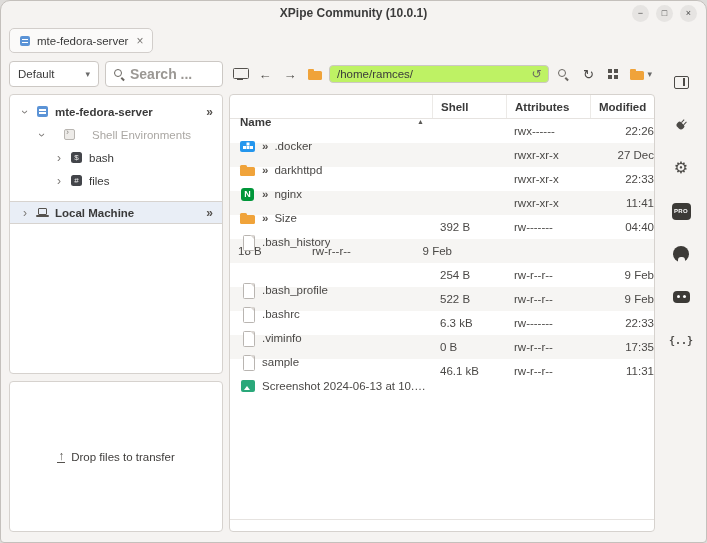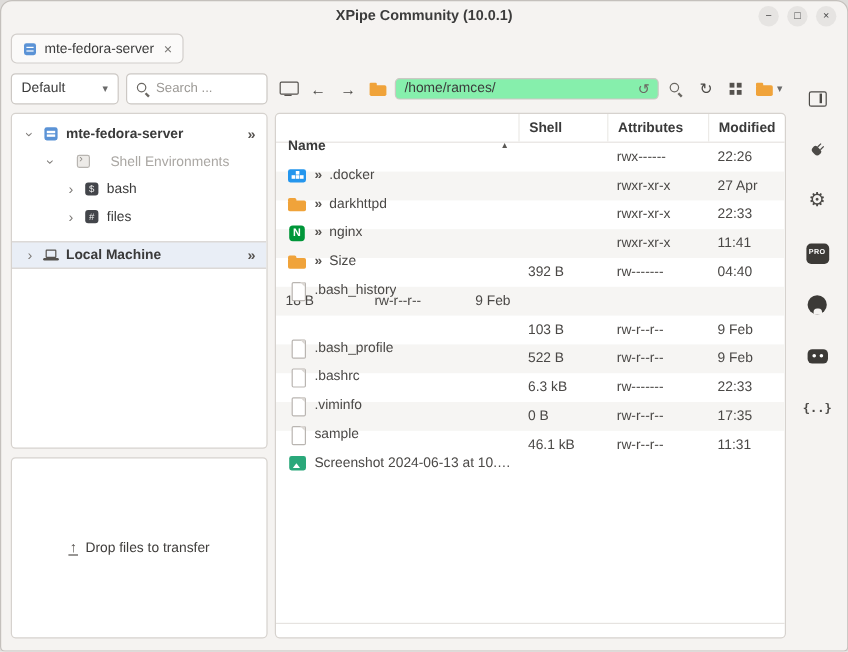--- a/index.html
+++ b/index.html
@@ -28,21 +28,21 @@
   .right-rail{width:40px;display:flex;flex-direction:column;align-items:center;gap:17px;padding-top:8px;flex:0 0 auto;}
 
   .panel{background:#fff;border:1px solid #d6d2ce;border-radius:4px;}
 
   
   .left-controls{display:flex;gap:6px;height:26px;flex:0 0 auto;}
   .combo{flex:0 0 90px;background:#fff;border:1px solid #ccc8c4;border-radius:4px;display:flex;align-items:center;padding:0 8px;font-size:11.5px;cursor:pointer;}
   .caret{font-size:9px;color:#6a6a6a;}
   .combo .caret{margin-left:auto;}
   .searchbox{flex:1;background:#fff;border:1px solid #ccc8c4;border-radius:4px;display:flex;align-items:center;padding:0 7px;gap:5px;}
-  .searchbox input{border:none;outline:none;width:100%;font-size:11px;background:transparent;color:#3a3a3a;font-family:inherit;}
+  .searchbox input{border:none;outline:none;width:100%;font-size:14px;background:transparent;color:#3a3a3a;font-family:inherit;font-weight:bold;}
   .searchbox input::placeholder{color:#9b9894;}
 
   
   .magnifier{position:relative;width:12px;height:12px;display:inline-block;flex:0 0 auto;}
   .magnifier::before{content:"";position:absolute;left:1px;top:1px;width:6px;height:6px;border:1.5px solid #6a6762;border-radius:50%;}
   .magnifier::after{content:"";position:absolute;left:8.5px;top:8.5px;width:4px;height:1.5px;background:#6a6762;transform:rotate(45deg);transform-origin:0 0;}
 
   
   .tree-panel{height:280px;overflow:hidden;padding-top:5px;flex:0 0 auto;}
   .tree-item{display:flex;align-items:center;height:23px;padding:0 9px 0 10px;gap:6px;font-size:11.5px;cursor:pointer;}
@@ -73,33 +73,33 @@
 
   
   .toolbar{display:flex;align-items:center;gap:3px;height:26px;flex:0 0 auto;}
   .tb-btn{height:24px;min-width:22px;border:none;background:transparent;border-radius:4px;display:flex;align-items:center;justify-content:center;color:#4c4a47;font-size:13px;cursor:pointer;padding:0 3px;font-family:inherit;gap:2px;}
   .terminal-icon{position:relative;width:14px;height:12px;display:inline-block;}
   .terminal-icon::before{content:"";position:absolute;left:0;top:0;width:14px;height:9px;border:1.5px solid #55524e;border-radius:1.5px;}
   .terminal-icon::after{content:"";position:absolute;left:4px;bottom:0;width:6px;height:1.5px;background:#55524e;}
   .mini-folder{position:relative;width:15px;height:13px;display:inline-block;}
   .mini-folder::before{content:"";position:absolute;left:0;top:3.5px;width:14px;height:8.5px;background:#f0a33a;border-radius:1.5px;}
   .mini-folder::after{content:"";position:absolute;left:0;top:1.5px;width:6px;height:3px;background:#f0a33a;border-radius:1px 1px 0 0;}
-  .path-field{flex:1;height:18px;background:#86efac;border:1px solid #ccc8c4;border-radius:4px;display:flex;align-items:center;padding:0 7px;gap:4px;min-width:0;}
+  .path-field{flex:1;height:18px;background:#bef264;border:1px solid #ccc8c4;border-radius:4px;display:flex;align-items:center;padding:0 7px;gap:4px;min-width:0;}
   .path-field input{flex:1;border:none;outline:none;font-size:11.5px;background:transparent;font-family:inherit;color:#3a3a3a;min-width:0;}
   .tb-glyph{color:#6a6762;font-size:12px;cursor:pointer;}
   .grid-icon{position:relative;width:13px;height:13px;display:inline-block;}
   .grid-icon::before{content:"";position:absolute;left:1px;top:1px;width:4px;height:4px;background:#55524e;box-shadow:6px 0 0 #55524e,0 6px 0 #55524e,6px 6px 0 #55524e;}
 
   
   .table-panel{flex:1;display:flex;flex-direction:column;overflow:hidden;min-height:0;}
   .thead{display:flex;height:24px;align-items:center;border-bottom:1px solid #e6e3e0;font-weight:bold;font-size:11.5px;flex:0 0 auto;}
   .cname{flex:1;padding-left:10px;display:flex;align-items:center;gap:5px;min-width:0;margin-top:30px;}
   .csize{width:74px;padding-left:8px;flex:0 0 auto;}
   .cattr{width:84px;padding-left:8px;flex:0 0 auto;}
-  .cmod{width:64px;padding-left:8px;flex:0 0 auto;}
+  .cmod{width:64px;padding-left:8px;flex:0 0 auto;text-align:right;}
   .thead .csize,.thead .cattr,.thead .cmod{border-left:1px solid #eceae7;height:100%;display:flex;align-items:center;}
   .sort-glyph{margin-left:auto;margin-right:8px;font-size:7px;color:#5a5855;}
   .rows{flex:1;overflow:hidden;}
   .frow{display:flex;height:24px;align-items:center;font-size:11.5px;color:#4a4846;cursor:pointer;}
   .frow:nth-child(even){background:#f6f5f3;}
   .frow .cname{gap:6px;}
   .fname{white-space:nowrap;overflow:hidden;text-overflow:ellipsis;}
   .fdrill{color:#55524f;font-weight:bold;flex:0 0 auto;}
   .tfoot{flex:0 0 12px;border-top:1px solid #e6e3e0;}
 
@@ -265,21 +265,21 @@
           </div>
 
           <div class="frow">
             <div class="cname">
               <span class="file-icon" data-icon="folder"></span>
               <span class="fdrill">»</span>
               <span class="fname">darkhttpd</span>
             </div>
             <div class="csize"></div>
             <div class="cattr">rwxr-xr-x</div>
-            <div class="cmod">27 Apr</div>
+            <div class="cmod">27 Dec</div>
           </div>
 
           <div class="frow">
             <div class="cname">
               <span class="file-icon" data-icon="nginx"></span>
               <span class="fdrill">»</span>
               <span class="fname">nginx</span>
             </div>
             <div class="csize"></div>
             <div class="cattr">rwxr-xr-x</div>
@@ -311,21 +311,21 @@
             <div class="csize">18 B</div>
             <div class="cattr">rw-r--r--</div>
             <div class="cmod">9 Feb</div>
           </div>
 
           <div class="frow">
             <div class="cname">
               <span class="file-icon" data-icon="file"></span>
               <span class="fname">.bash_profile</span>
             </div>
-            <div class="csize">103 B</div>
+            <div class="csize">254 B</div>
             <div class="cattr">rw-r--r--</div>
             <div class="cmod">9 Feb</div>
           </div>
 
           <div class="frow">
             <div class="cname">
               <span class="file-icon" data-icon="file"></span>
               <span class="fname">.bashrc</span>
             </div>
             <div class="csize">522 B</div>

